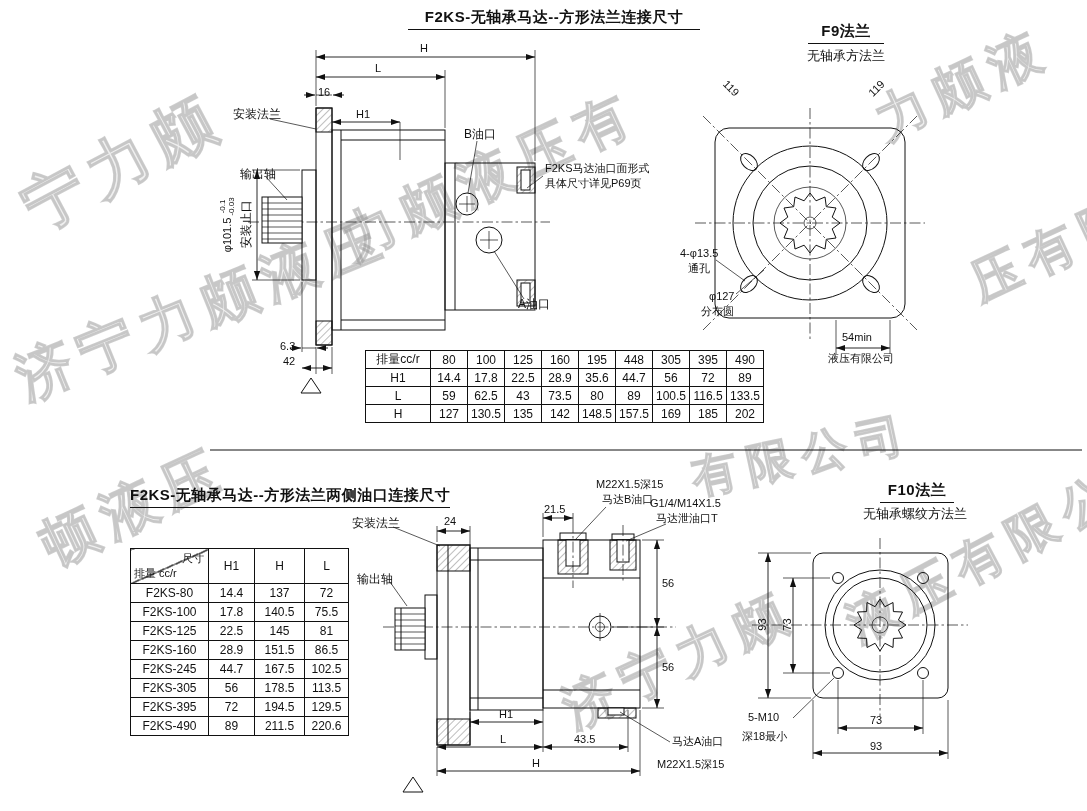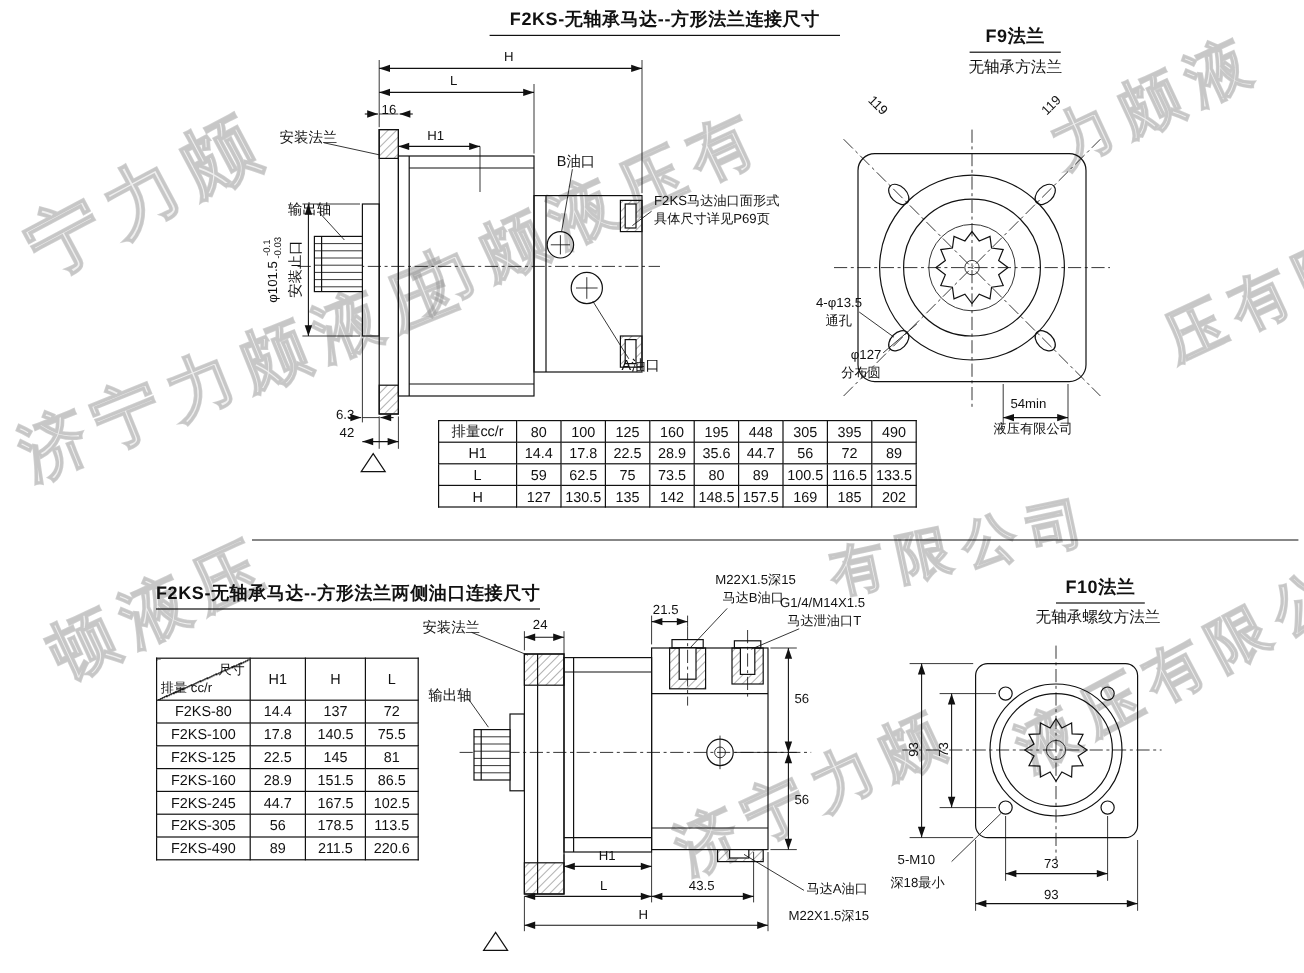--- a/index.html
+++ b/index.html
@@ -322,21 +322,21 @@
           <td>35.6</td>
           <td>44.7</td>
           <td>56</td>
           <td>72</td>
           <td>89</td>
         </tr>
         <tr>
           <td>L</td>
           <td>59</td>
           <td>62.5</td>
-          <td>75</td>
+          <td>43</td>
           <td>73.5</td>
           <td>80</td>
           <td>89</td>
           <td>100.5</td>
           <td>116.5</td>
           <td>133.5</td>
         </tr>
         <tr>
           <td>H</td>
           <td>127</td>
@@ -429,20 +429,26 @@
           <td>167.5</td>
           <td>102.5</td>
         </tr>
         <tr>
           <td>F2KS-305</td>
           <td>56</td>
           <td>178.5</td>
           <td>113.5</td>
         </tr>
         <tr>
+          <td>F2KS-395</td>
+          <td>72</td>
+          <td>194.5</td>
+          <td>129.5</td>
+        </tr>
+        <tr>
           <td>F2KS-490</td>
           <td>89</td>
           <td>211.5</td>
           <td>220.6</td>
         </tr>
       </tbody>
   </table>
 
 </div>
 

